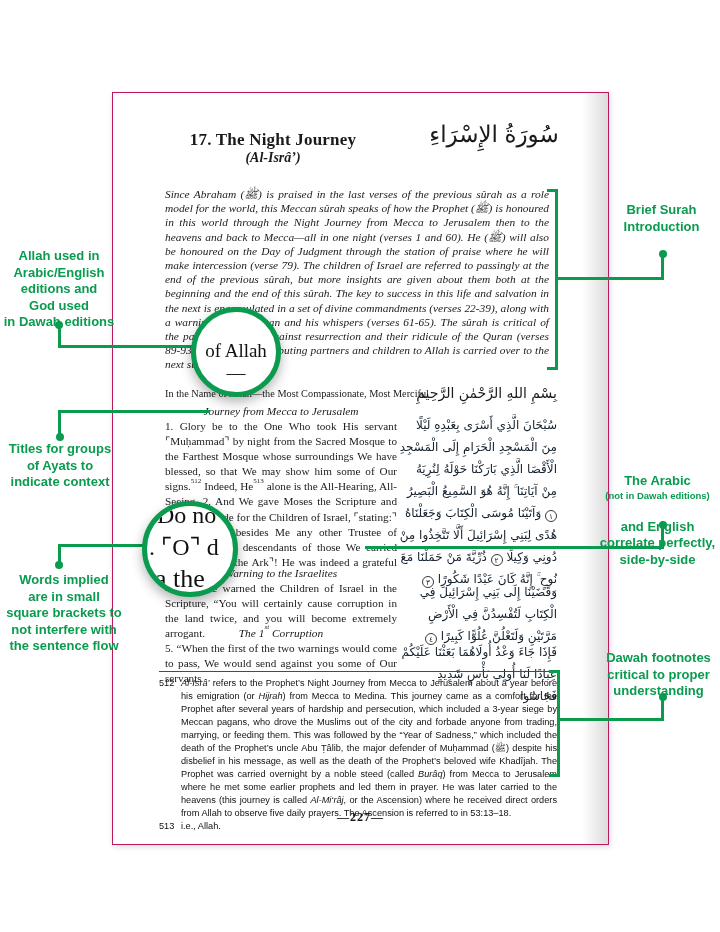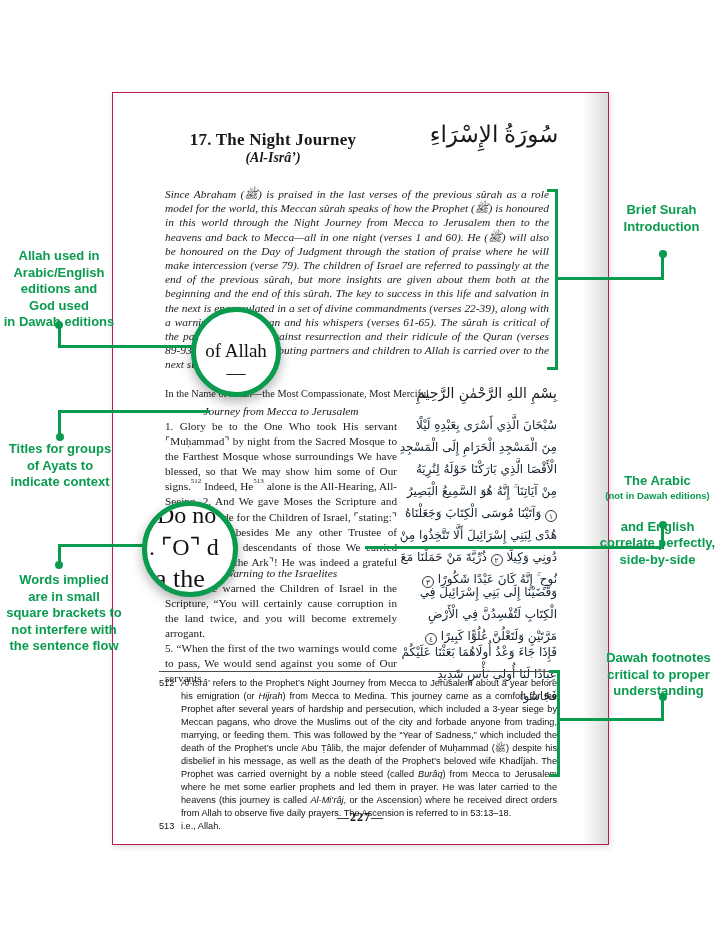--- a/index.html
+++ b/index.html
@@ -12,21 +12,21 @@
           box-shadow:1px 2px 6px rgba(0,0,0,0.14); }
   .page::after { content:""; position:absolute; top:0; right:0; width:26px; height:100%;
           background:linear-gradient(to right, rgba(0,0,0,0) 0%, rgba(0,0,0,0.14) 100%);
           pointer-events:none; }
   .abs { position:absolute; }
 
   .title-en { left:40px; top:37px; width:240px; text-align:center; }
   .title-en .l1 { font-weight:bold; font-size:17px; letter-spacing:0.2px; }
   .title-en .l2 { font-weight:bold; font-style:italic; font-size:14px; }
   .title-ar { left:316px; top:28px; width:130px; text-align:center; font-size:23px;
-              font-family:Liberation Serif, serif; direction:rtl; }
+              font-family:Liberation Sans, sans-serif; direction:rtl; }
 
   .intro { left:52px; top:94px; width:384px; font-style:italic; font-size:11.4px;
            line-height:14.2px; text-align:justify; }
 
   .bismillah-en { left:52px; top:295px; font-size:10.3px; }
   .bismillah-ar { left:300px; top:292px; width:144px; text-align:right; font-size:14px;
                   font-family:"DejaVu Sans", sans-serif; direction:rtl; }
 
   .sec-head { font-style:italic; font-size:11.4px; text-align:center; }
   .h-journey    { left:52px; top:312px; width:232px; }
@@ -96,20 +96,21 @@
 
   <div class="abs sec-head h-journey">Journey from  Mecca to Jerusalem</div>
 
   <div class="abs en-col v123">1. Glory be to the One Who took His servant ⌜Muḥammad⌝ by night from the Sacred Mosque to the Farthest Mosque whose surroundings We have blessed, so that We may show him some of Our signs.<sup>512</sup> Indeed, He<sup>513</sup> alone is the All-Hearing, All-Seeing. 2. And We gave Moses the Scripture and made it a guide for the Children of Israel, ⌜stating:⌝ “Do not take besides Me any other Trustee of Affairs, 3. ⌜O⌝ descendants of those We carried with Noah ⌜in the Ark⌝! He was indeed a grateful servant.”</div>
   <div class="abs ar-col ar1">سُبْحَانَ الَّذِي أَسْرَى بِعَبْدِهِ لَيْلًا مِنَ الْمَسْجِدِ الْحَرَامِ إِلَى الْمَسْجِدِ الْأَقْصَا الَّذِي بَارَكْنَا حَوْلَهُ لِنُرِيَهُ مِنْ آيَاتِنَا ۚ إِنَّهُ هُوَ السَّمِيعُ الْبَصِيرُ <span class="ayah">١</span> وَآتَيْنَا مُوسَى الْكِتَابَ وَجَعَلْنَاهُ هُدًى لِبَنِي إِسْرَائِيلَ أَلَّا تَتَّخِذُوا مِنْ دُونِي وَكِيلًا <span class="ayah">٢</span> ذُرِّيَّةَ مَنْ حَمَلْنَا مَعَ نُوحٍ ۚ إِنَّهُ كَانَ عَبْدًا شَكُورًا <span class="ayah">٣</span></div>
 
   <div class="abs sec-head h-warning">Warning to the Israelites</div>
   <div class="abs en-col v4">4. And We warned the Children of Israel in the Scripture, “You will certainly cause corruption in the land twice, and you will become extremely arrogant.</div>
   <div class="abs ar-col ar2">وَقَضَيْنَا إِلَى بَنِي إِسْرَائِيلَ فِي الْكِتَابِ لَتُفْسِدُنَّ فِي الْأَرْضِ مَرَّتَيْنِ وَلَتَعْلُنَّ عُلُوًّا كَبِيرًا <span class="ayah">٤</span></div>
 
+  <div class="abs sec-head h-corruption">The 1<sup>st</sup> Corruption</div>
   <div class="abs en-col v5">5. “When the first of the two warnings would come to pass, We would send against you some of Our servants</div>
   <div class="abs ar-col ar3">فَإِذَا جَاءَ وَعْدُ أُولَاهُمَا بَعَثْنَا عَلَيْكُمْ عِبَادًا لَنَا أُولِي بَأْسٍ شَدِيدٍ فَجَاسُوا</div>
 
   <div class="abs fn-divider"></div>
   <div class="abs footnotes">
     <div class="fn">
       <span class="fn-num">512</span>
       <span><i>Al-Isrâ’</i> refers to the Prophet’s Night Journey from Mecca to Jerusalem about a year before his emigration (or <i>Hijrah</i>) from Mecca to Medina. This journey came as a comfort for the Prophet after several years of hardship and persecution, which included a 3-year siege by Meccan pagans, who drove the Muslims out of the city and forbade anyone from trading, marrying, or feeding them. This was followed by the “Year of Sadness,” which included the death of the Prophet’s uncle Abu Ṭâlib, the major defender of Muḥammad (ﷺ) despite his disbelief in his message, as well as the death of the Prophet’s beloved wife Khadîjah. The Prophet was carried overnight by a noble steed (called <i>Burâq</i>) from Mecca to Jerusalem where he met some earlier prophets and led them in prayer. He was later carried to the heavens (this journey is called <i>Al-Mi‘râj</i>, or the Ascension) where he received direct orders from Allah to observe five daily prayers. The Ascension is referred to in 53:13–18.</span>
     </div>
     <div class="fn">

